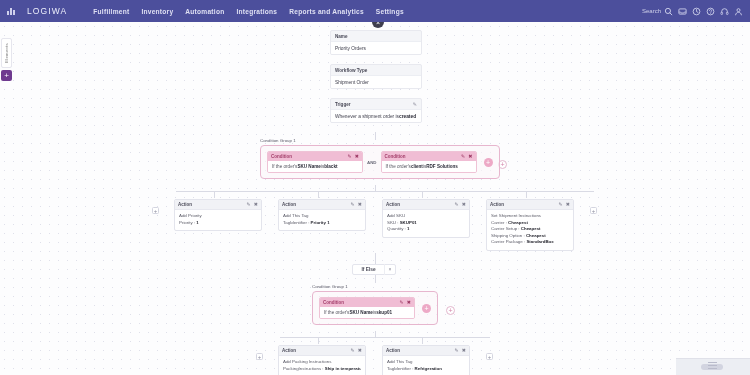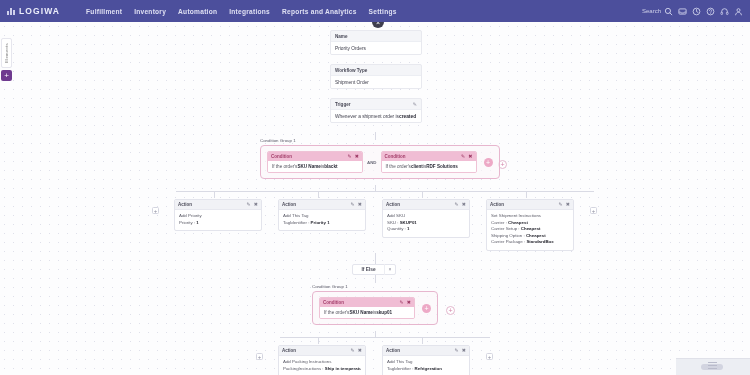--- a/index.html
+++ b/index.html
@@ -27,21 +27,21 @@
   .brand { display: flex; align-items: center; gap: 3px; margin-left: 7px; }
   .brand-mark {
     width: 9px; height: 8px; position: relative; display: inline-block;
   }
   .brand-mark i {
     position: absolute; bottom: 0; width: 2px; background: #cfd0ec; display: block;
   }
   .brand-mark i:nth-child(1) { left: 0; height: 4px; }
   .brand-mark i:nth-child(2) { left: 3px; height: 7px; }
   .brand-mark i:nth-child(3) { left: 6px; height: 5px; }
-  .brand-text { color: #eceefb; font-size: 8.5px; letter-spacing: 1.1px; font-weight: bold; }
+  .brand-text { color: #eceefb; font-size: 8.5px; letter-spacing: 1.1px; font-weight: normal; margin-left: 8px; }
 
   .navlinks { display: flex; align-items: center; gap: 12px; margin-left: 26px; }
   .navlink { color: #dfe0f3; font-size: 6.6px; font-weight: bold; letter-spacing: .25px; cursor: pointer; white-space: nowrap; }
 
   .navright { margin-left: auto; display: flex; align-items: center; gap: 5px; margin-right: 7px; }
   .search-box { display: flex; align-items: center; gap: 3px; }
   .search-label { color: #cfd1ea; font-size: 6px; }
   .ic { width: 9px; height: 9px; display: inline-block; position: relative; cursor: pointer; opacity: .92; }
   .ic svg { display: block; }
 

